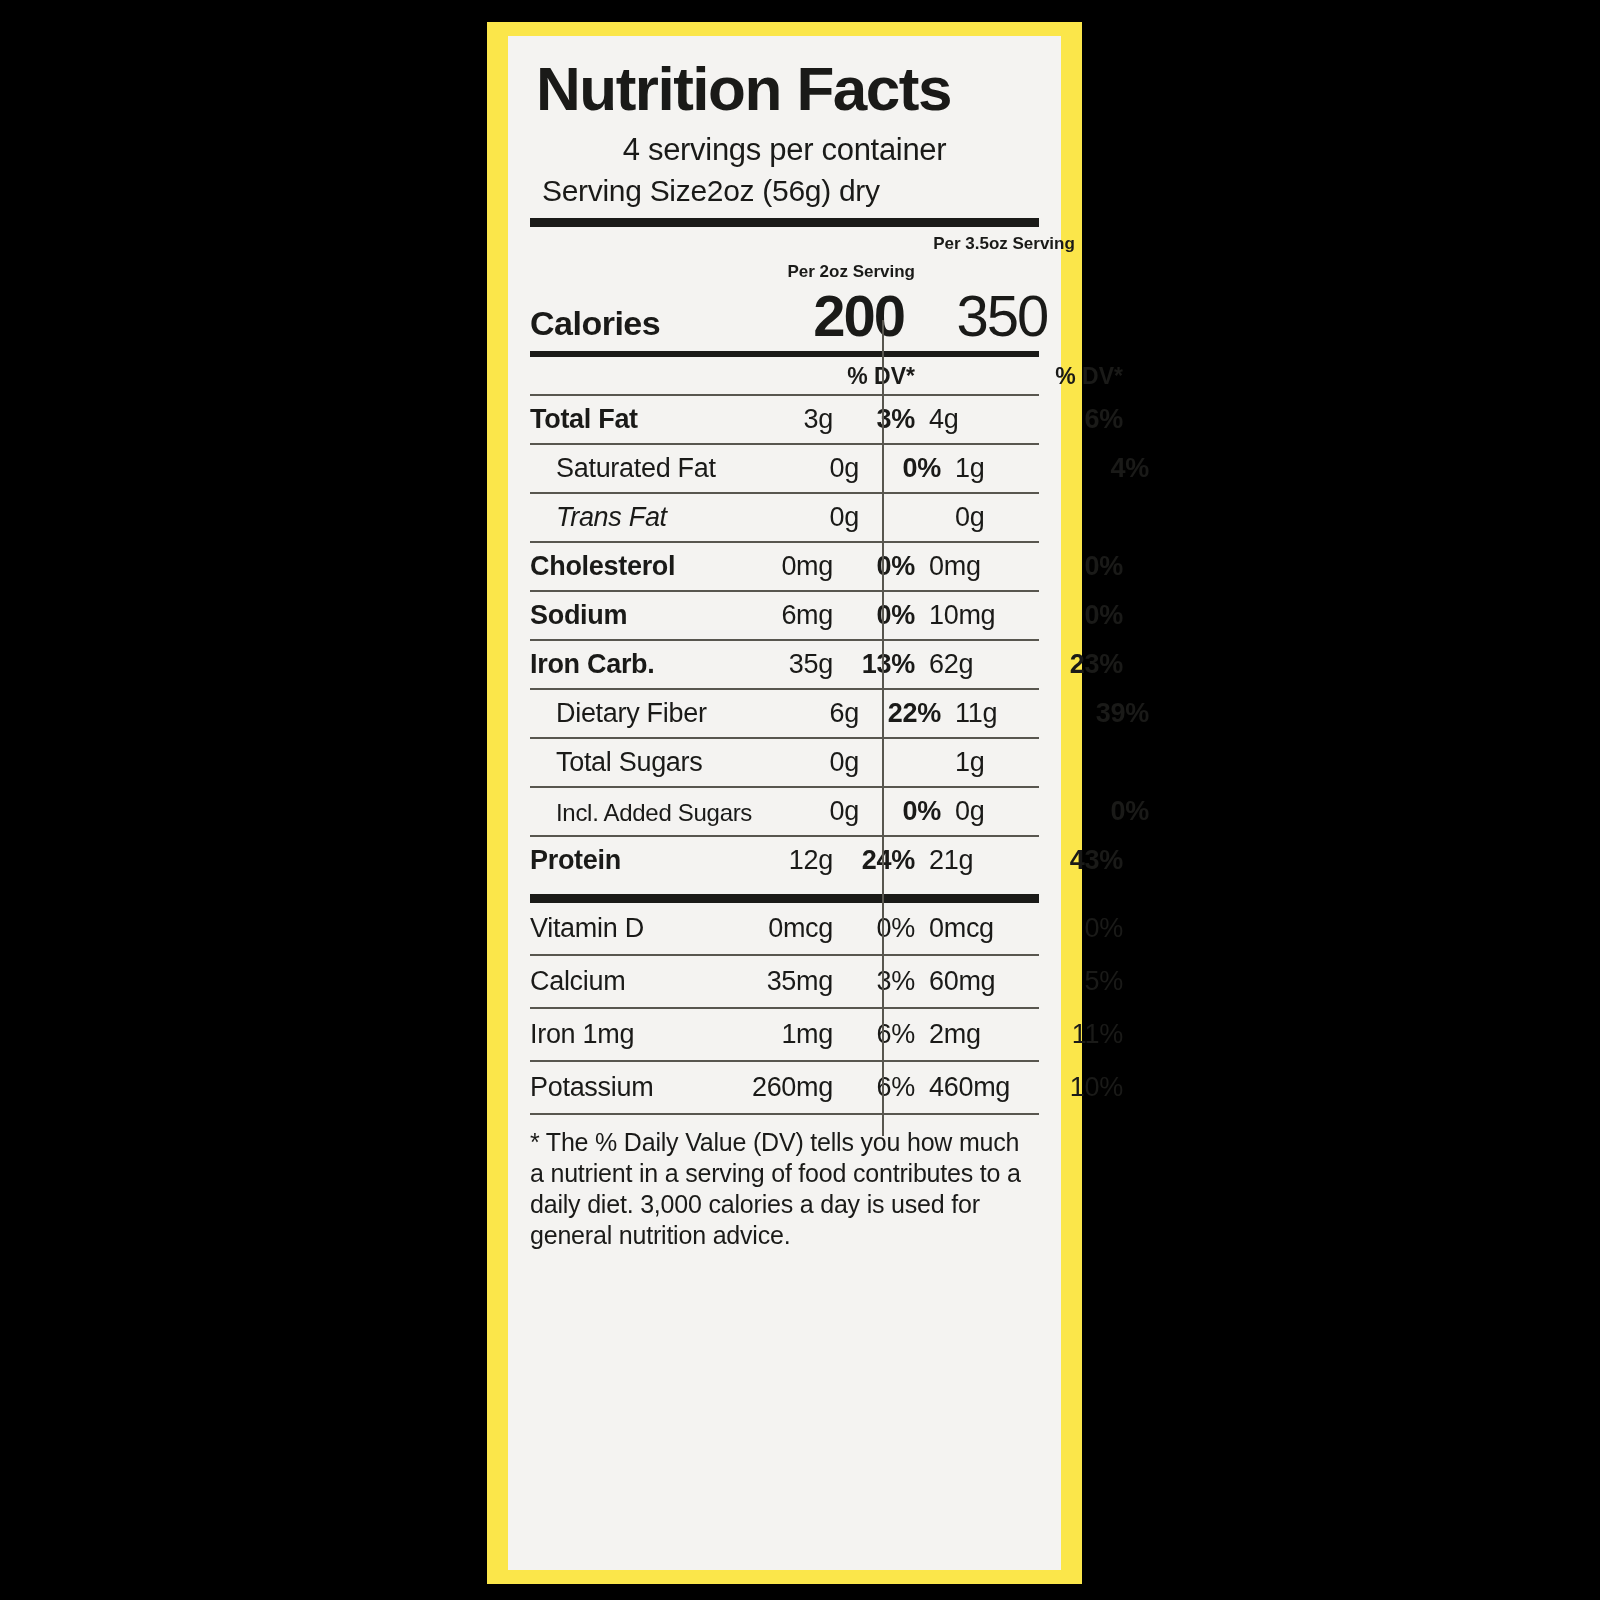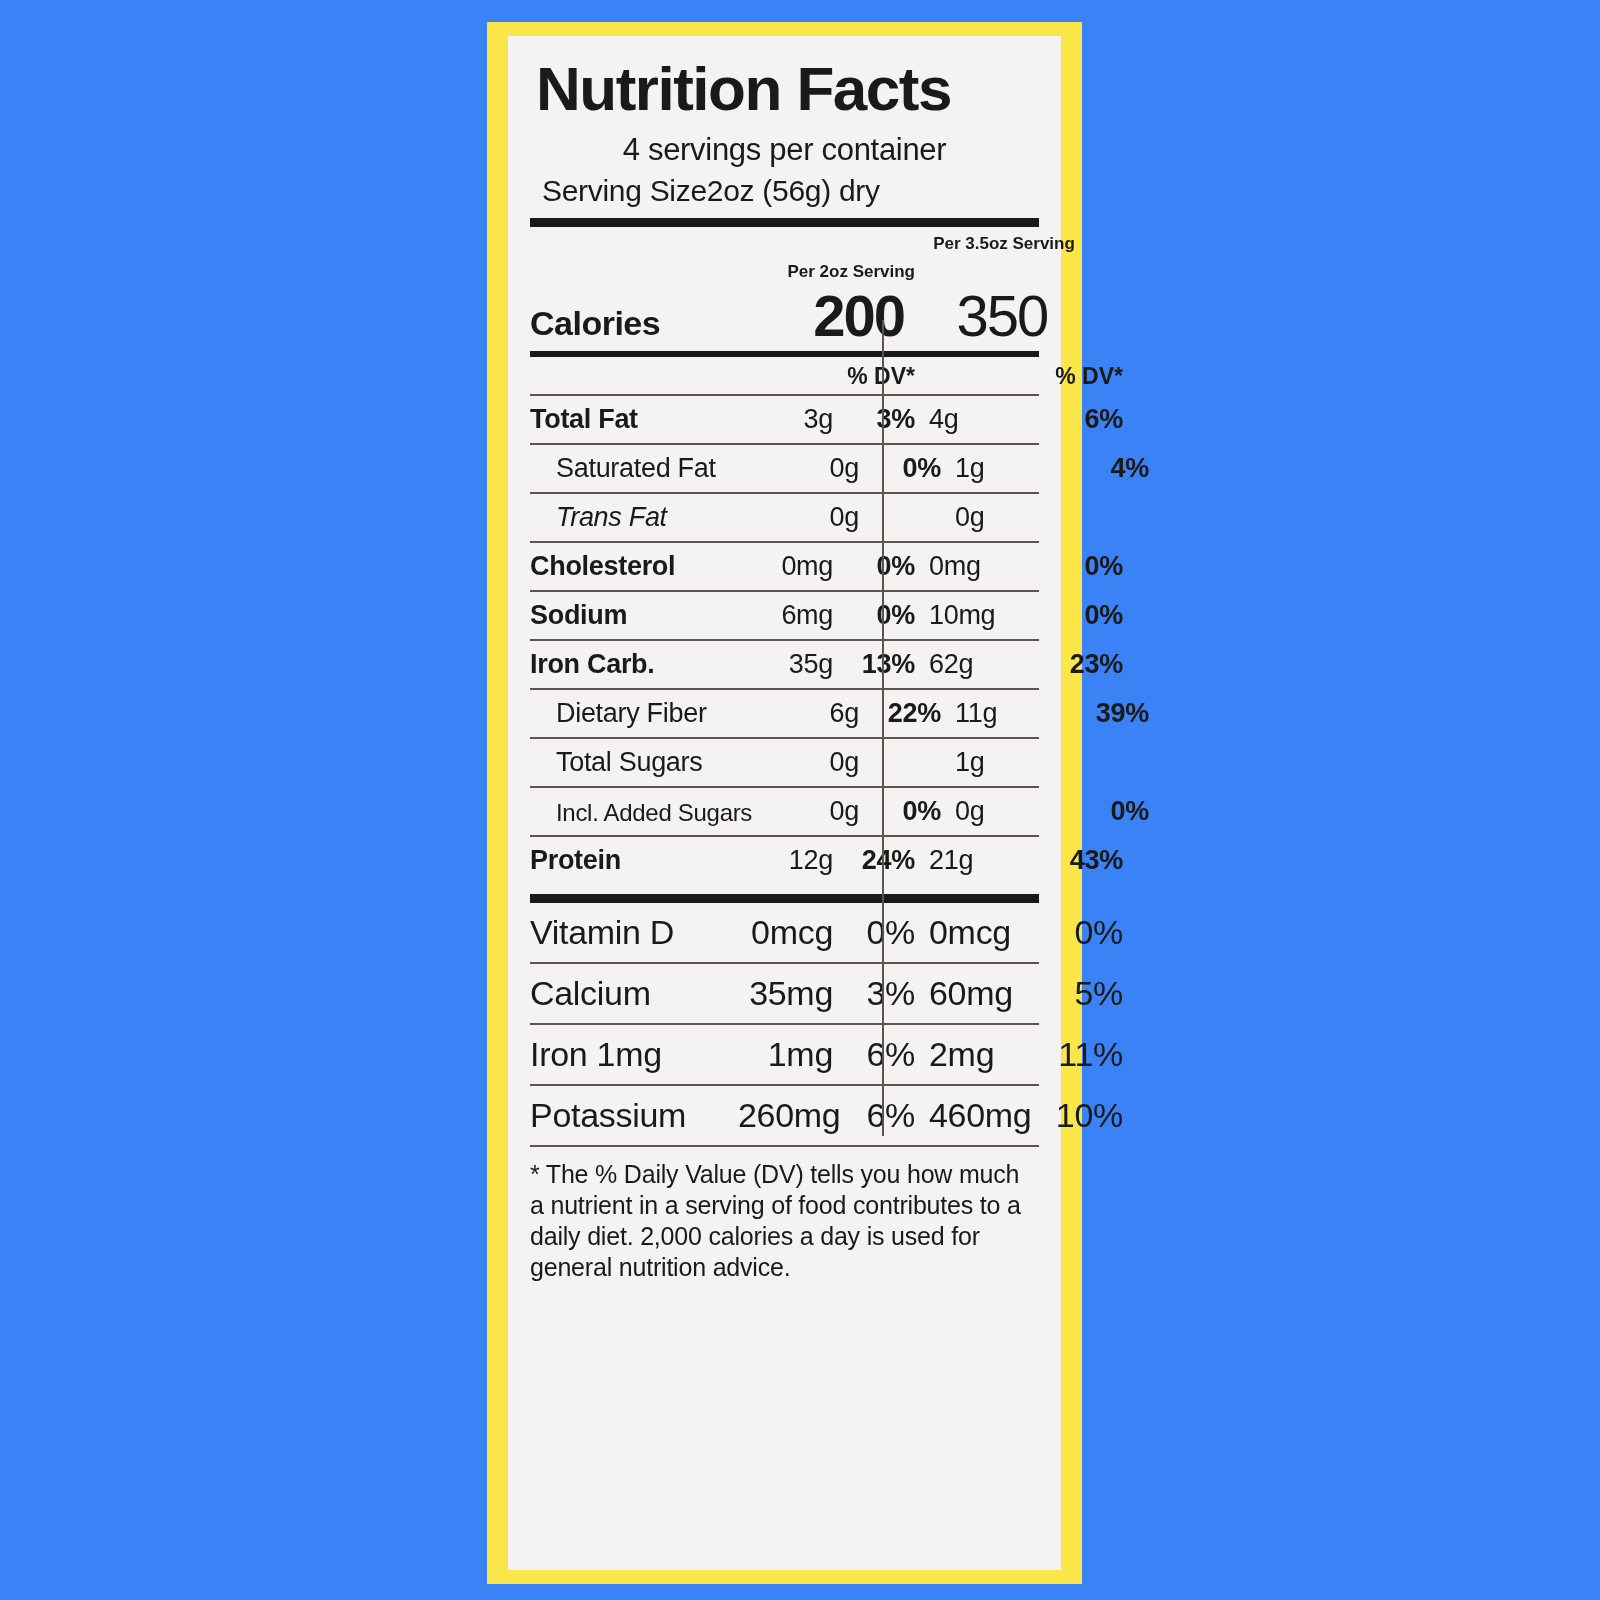--- a/index.html
+++ b/index.html
@@ -7,21 +7,21 @@
     padding: 0;
     background: #ffffff;
     width: 1600px;
     height: 1600px;
     font-family: "Liberation Sans", sans-serif;
   }
   #page {
     position: relative;
     width: 1600px;
     height: 1600px;
-    background: #3b82f6;
+    background: #000000;
     overflow: hidden;
   }
   
   .yellow-frame {
     position: absolute;
     left: 487px;
     top: 22px;
     width: 595px;
     height: 1562px;
     background: #fbe64a;
@@ -150,21 +150,21 @@
   .n-row .c-p1, .n-row .c-p2 { font-weight: bold; }
   .n-row.indent1 .c-name { padding-left: 26px; }
   .n-row.indent2 .c-name { padding-left: 26px; }
   .n-row.italic .c-name { font-style: italic; }
   .n-row.small .c-name { font-size: 24px; }
 
   .vit-row {
     display: flex;
     align-items: baseline;
     padding: 10px 0 10px 0;
-    font-size: 34px;
+    font-size: 27px;
     letter-spacing: -0.3px;
   }
   .vit-row .c-p1, .vit-row .c-p2 { font-weight: normal; }
 
   .footnote {
     font-size: 25px;
     line-height: 1.24;
     padding-top: 12px;
     letter-spacing: -0.2px;
   }
@@ -321,17 +321,17 @@
           <span class="c-name">Potassium</span>
           <span class="c-v1">260mg</span>
           <span class="c-p1">6%</span>
           <span class="c-v2">460mg</span>
           <span class="c-p2">10%</span>
         </div>
       </div>
 
     <div class="rule-thin"></div>
 
-    <div class="footnote">* The % Daily Value (DV) tells you how much a nutrient in a serving of food contributes to a daily diet. 2,000 calories a day is used for general nutrition advice.</div>
+    <div class="footnote">* The % Daily Value (DV) tells you how much a nutrient in a serving of food contributes to a daily diet. 3,000 calories a day is used for general nutrition advice.</div>
 
     <div class="divider-col"></div>
   </div>
 </div>
 
 </body></html>

